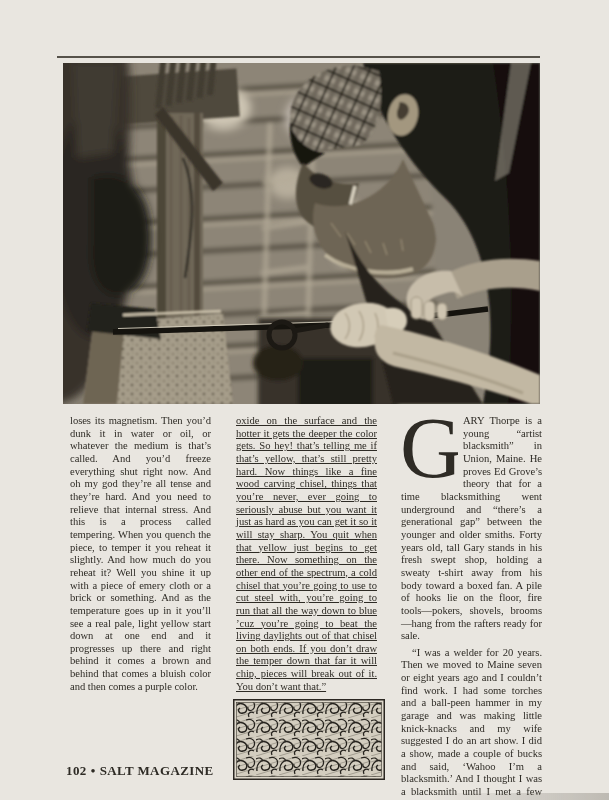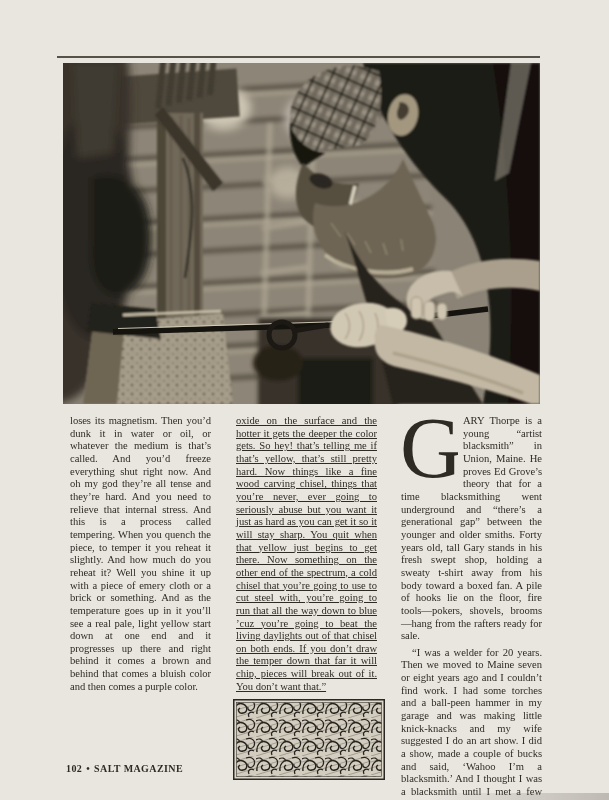--- a/index.html
+++ b/index.html
@@ -14,21 +14,21 @@
   .photo-wrap{position:absolute;left:63px;top:63px;width:477px;height:341px;overflow:hidden;background:#867f71;}
   .photo-wrap svg{display:block;}
   .col{position:absolute;top:411px;width:149px;font-size:10.6px;line-height:12.65px;text-align:justify;letter-spacing:-0.05px;}
   .col p{margin:4px;}
   .col p.indent{text-indent:11px;}
   .col1{left:66px;}
   .col2{left:232px;text-decoration:underline;}
   .col3{left:397px;}
   .dropcap{float:left;width:57px;height:62px;margin:2px 5px 0 0;}
   .ornament{display:block;margin:6px auto 0 1px;}
-  .footer{position:absolute;left:66px;top:763px;font-size:10px;font-weight:bold;letter-spacing:0.4px;color:#2e2b25;}
+  .footer{position:absolute;left:66px;top:763px;font-size:13px;font-weight:bold;letter-spacing:0.4px;color:#2e2b25;}
   .footer .sep{padding:0 4px;}
   .scan-edge{position:absolute;right:0;bottom:0;width:180px;height:7px;
     background:linear-gradient(to right, rgba(110,105,95,0), rgba(110,105,95,0.35));}
 </style>
 </head>
 <body>
 
 <div class="page">
 
   <div class="top-rule"></div>

